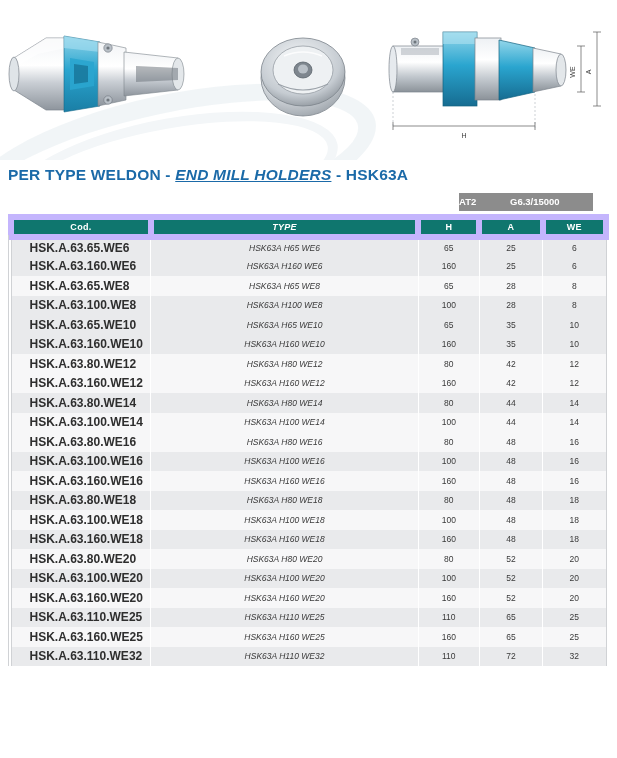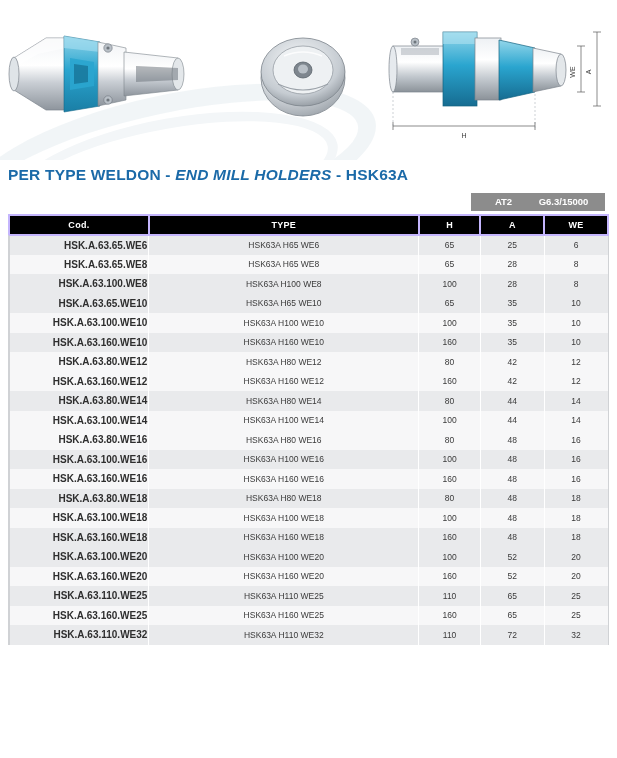--- a/index.html
+++ b/index.html
@@ -65,82 +65,82 @@
     margin: 6px 0 0 0;
     padding: 0 8px;
     font-size: 15.5px;
     font-weight: bold;
     color: #1b6aa8;
     letter-spacing: .2px;
   }
   .title .ital {
     font-style: italic;
     font-weight: bold;
+    text-decoration: underline;
   }
 
   
   .pill-row {
     position: relative;
     height: 20px;
     margin-top: 9px;
     padding: 0 8px;
   }
   .pill {
     position: absolute;
     top: 0;
     height: 18px;
     line-height: 18px;
-    text-align: center;
+    text-align: left;
     color: #ffffff;
     font-size: 9.5px;
     font-weight: bold;
     background: #8c8c8c;
-    margin-left: 12px;
   }
   .pill.at2 { left: 459px; width: 65px; }
   .pill.g63 { left: 510px; width: 83px; }
 
   
   table.specs {
     margin: 1px 8px 0 8px;
     border-collapse: collapse;
     width: 601px;
     font-size: 9px;
   }
   table.specs th {
-    background: #000000;
+    background: #0f766e;
     color: #ffffff;
     font-size: 9px;
     font-weight: bold;
     height: 20px;
-    border: 2px solid #c4b5fd;
+    border: 6px solid #c4b5fd;
     letter-spacing: .3px;
   }
   table.specs td {
     height: 19.5px;
     border-left: 1px solid #ffffff;
     border-right: 1px solid #ffffff;
     text-align: center;
     color: #3a3a3a;
     font-size: 8.5px;
   }
   table.specs td.cod {
-    text-align: right;
+    text-align: left;
     padding-left: 18px;
     font-weight: bold;
     color: #2e2e2e;
-    font-size: 10px;
+    font-size: 12px;
   }
   table.specs tr.odd td { background: #e9eaec; }
   table.specs tr.even td { background: #f7f7f8; }
   table.specs tr td:first-child { border-left: 1px solid #d0d2d5; }
   table.specs tr td:last-child { border-right: 1px solid #d0d2d5; }
 
   .col-cod  { width: 140px; }
-  .col-type { width: 271px; }
+  .col-type { width: 271px; font-style: italic; }
   .col-h    { width: 62px; }
   .col-a    { width: 64px; }
   .col-we   { width: 64px; }
 
   
   .table-wrap { position: relative; }
   .table-wrap::after {
     content: "";
     position: absolute;
     left: 8px; top: 21px; bottom: 0;
@@ -288,20 +288,27 @@
         </tr>
       </thead>
       <tbody id="specs-body">
           <tr class="odd">
             <td class="cod col-cod">HSK.A.63.65.WE6</td>
             <td class="col-type">HSK63A H65 WE6</td>
             <td class="col-h">65</td>
             <td class="col-a">25</td>
             <td class="col-we">6</td>
           </tr>
+          <tr class="odd">
+            <td class="cod col-cod">HSK.A.63.160.WE6</td>
+            <td class="col-type">HSK63A H160 WE6</td>
+            <td class="col-h">160</td>
+            <td class="col-a">25</td>
+            <td class="col-we">6</td>
+          </tr>
           <tr class="even">
             <td class="cod col-cod">HSK.A.63.65.WE8</td>
             <td class="col-type">HSK63A H65 WE8</td>
             <td class="col-h">65</td>
             <td class="col-a">28</td>
             <td class="col-we">8</td>
           </tr>
           <tr class="odd">
             <td class="cod col-cod">HSK.A.63.100.WE8</td>
             <td class="col-type">HSK63A H100 WE8</td>
@@ -309,27 +316,20 @@
             <td class="col-a">28</td>
             <td class="col-we">8</td>
           </tr>
           <tr class="odd">
             <td class="cod col-cod">HSK.A.63.65.WE10</td>
             <td class="col-type">HSK63A H65 WE10</td>
             <td class="col-h">65</td>
             <td class="col-a">35</td>
             <td class="col-we">10</td>
           </tr>
-          <tr class="even">
-            <td class="cod col-cod">HSK.A.63.100.WE10</td>
-            <td class="col-type">HSK63A H100 WE10</td>
-            <td class="col-h">100</td>
-            <td class="col-a">35</td>
-            <td class="col-we">10</td>
-          </tr>
           <tr class="odd">
             <td class="cod col-cod">HSK.A.63.160.WE10</td>
             <td class="col-type">HSK63A H160 WE10</td>
             <td class="col-h">160</td>
             <td class="col-a">35</td>
             <td class="col-we">10</td>
           </tr>
           <tr class="even">
             <td class="cod col-cod">HSK.A.63.80.WE12</td>
             <td class="col-type">HSK63A H80 WE12</td>
@@ -393,20 +393,27 @@
             <td class="col-a">48</td>
             <td class="col-we">18</td>
           </tr>
           <tr class="odd">
             <td class="cod col-cod">HSK.A.63.160.WE18</td>
             <td class="col-type">HSK63A H160 WE18</td>
             <td class="col-h">160</td>
             <td class="col-a">48</td>
             <td class="col-we">18</td>
           </tr>
+          <tr class="even">
+            <td class="cod col-cod">HSK.A.63.80.WE20</td>
+            <td class="col-type">HSK63A H80 WE20</td>
+            <td class="col-h">80</td>
+            <td class="col-a">52</td>
+            <td class="col-we">20</td>
+          </tr>
           <tr class="odd">
             <td class="cod col-cod">HSK.A.63.100.WE20</td>
             <td class="col-type">HSK63A H100 WE20</td>
             <td class="col-h">100</td>
             <td class="col-a">52</td>
             <td class="col-we">20</td>
           </tr>
           <tr class="even">
             <td class="cod col-cod">HSK.A.63.160.WE20</td>
             <td class="col-type">HSK63A H160 WE20</td>

